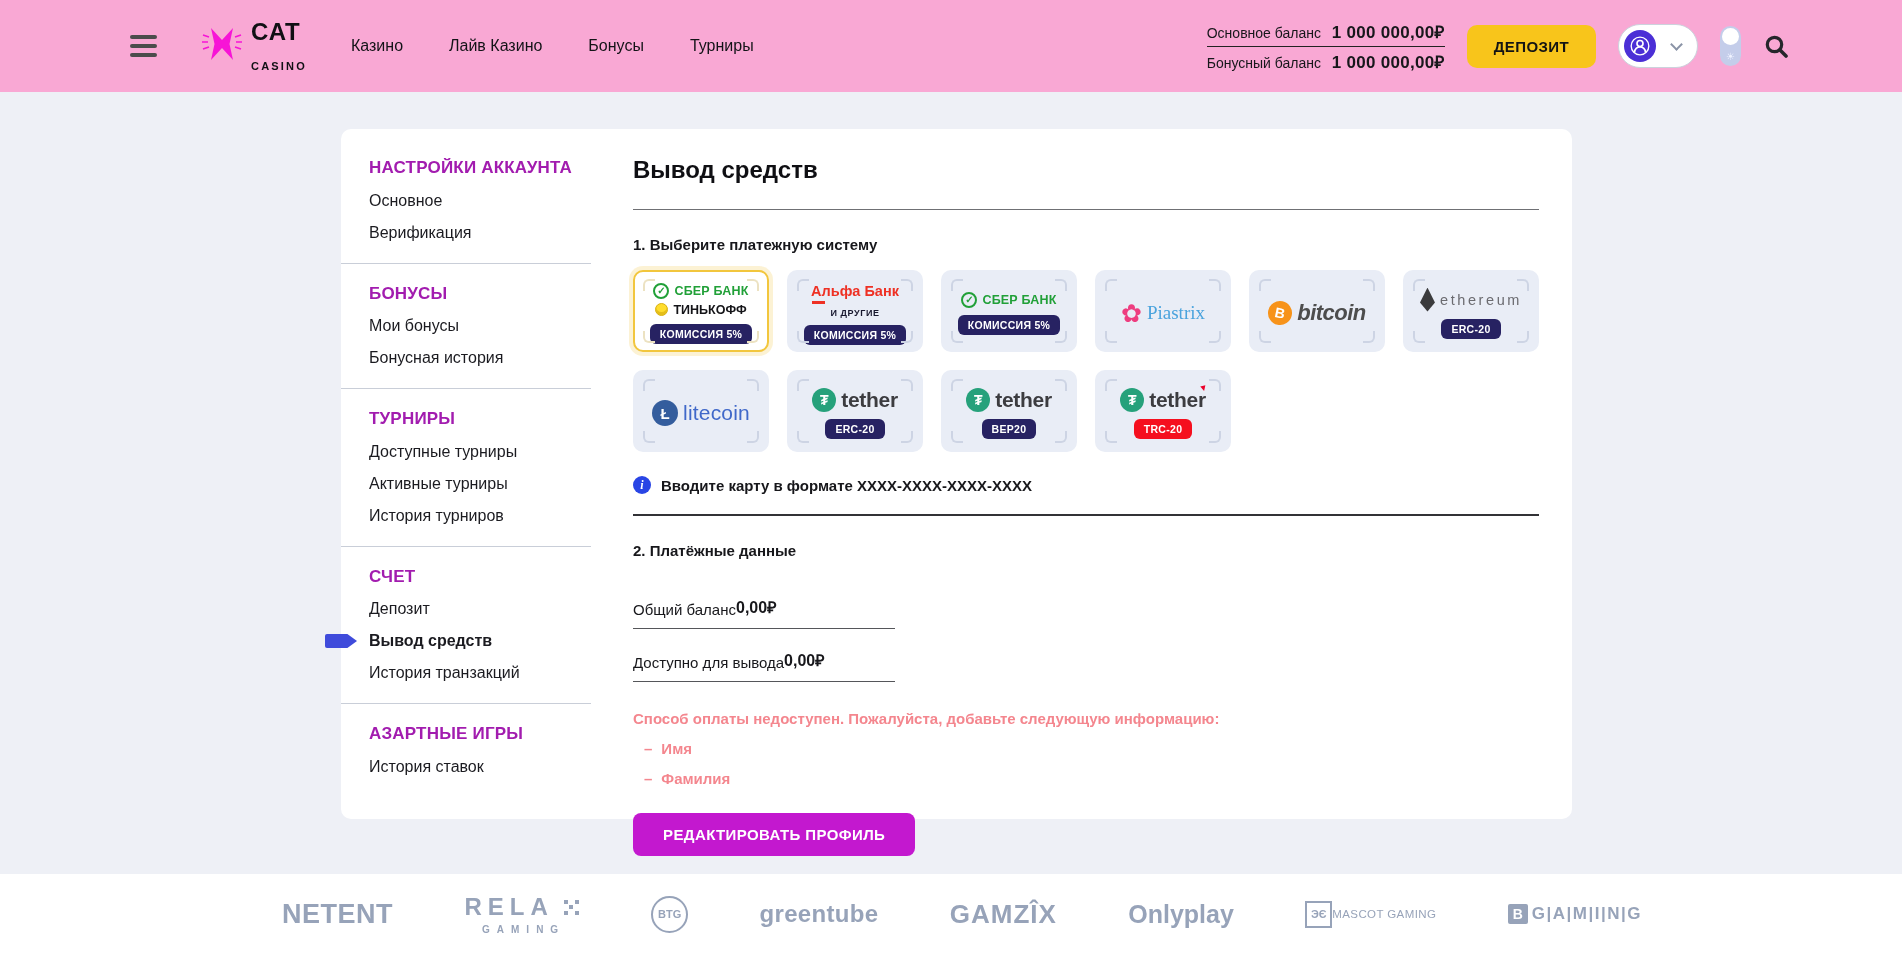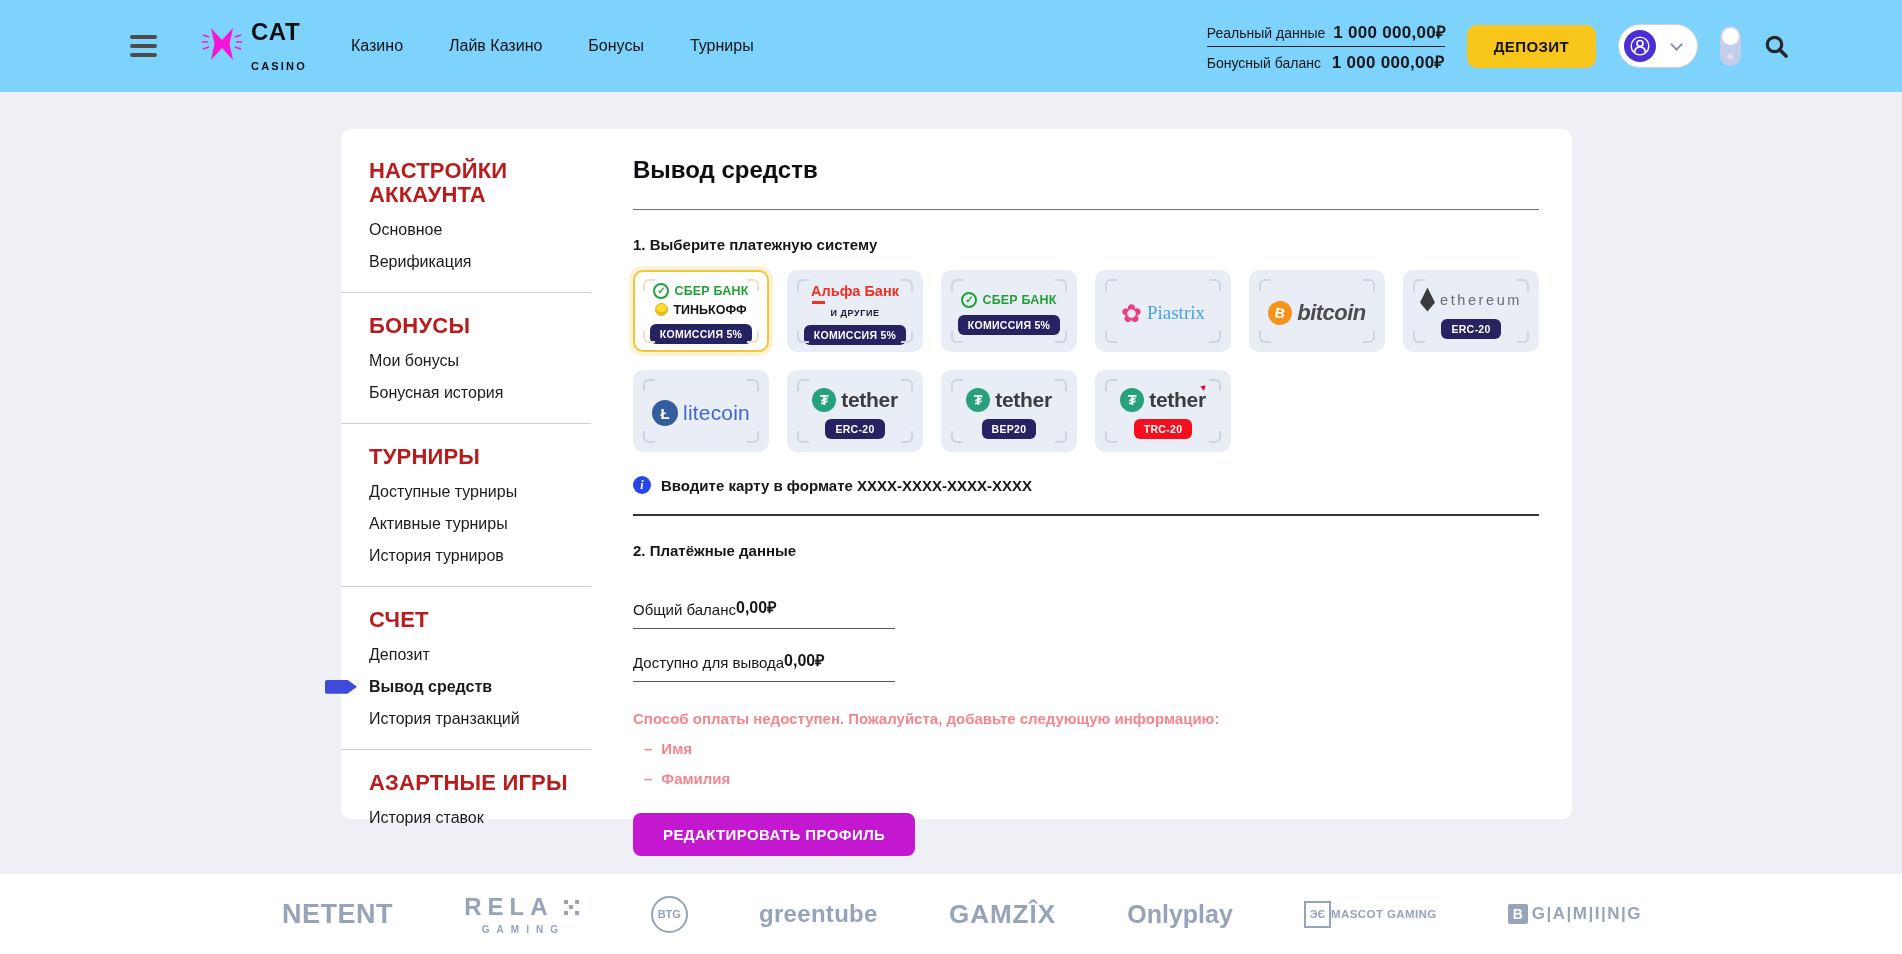--- a/index.html
+++ b/index.html
@@ -1,20 +1,20 @@
 <!DOCTYPE html>
 <html style="--accent-yellow: #F8C51B; --magenta: #C318CF; --brand-magenta: #F714D6; --badge-navy: #272262; --badge-red: #F50F1E; --arrow-blue: #3F4BDB; --error-pink: #F4868E; --sber-green: #21A038; --alfa-red: #EE3124; --bitcoin-orange: #F7931A; --litecoin-blue: #345D9D; --tether-green: #26A17B; --piastrix-pink: #EE3D7F; --piastrix-blue: #4AA3DD; --footer-gray: #97A3B9; --page-bg: #EEF0F6; --tile-bg: #E9EDF6; --selected-border: #F2C63D; --info-blue: #2945E5; --avatar-purple: #4B2FD6;"><head>
 <meta charset="utf-8">
 <style>
   * { box-sizing: border-box; margin: 0; padding: 0; }
   html,body { width:1902px; height:954px; overflow:hidden; }
   body { font-family:"Liberation Sans", sans-serif; background:var(--page-bg,#EEF0F6); color:#17171b; }
 
   
-  .header { height:92px; background:#7dd3fc; display:flex; align-items:center; justify-content:space-between; padding:0 112px 0 130px; }
+  .header { height:92px; background:#f9a8d4; display:flex; align-items:center; justify-content:space-between; padding:0 112px 0 130px; }
   .h-left { display:flex; align-items:center; gap:44px; }
   .burger { display:flex; flex-direction:column; gap:5px; cursor:pointer; padding:4px 0; }
   .burger i { display:block; width:27px; height:4px; border-radius:2px; background:#4c4c4c; }
   .logo { display:flex; align-items:center; gap:8px; cursor:pointer; }
   .logo-text { display:flex; flex-direction:column; line-height:1; }
   .logo-title { font-size:24px; font-weight:900; letter-spacing:.5px; color:#101014; }
   .logo-sub { font-size:11px; font-weight:800; letter-spacing:2.2px; color:#101014; margin-top:17px; }
   .nav { display:flex; align-items:center; gap:46px; }
   .nav-item { font-size:16px; font-weight:500; color:#131317; cursor:pointer; white-space:nowrap; }
 
@@ -31,21 +31,21 @@
   .toggle { width:21px; height:40px; border-radius:12px; background:#c4cdea; position:relative; cursor:pointer; }
   .knob { position:absolute; top:2px; left:2px; width:17px; height:17px; border-radius:50%; background:#fff; }
   .sun { position:absolute; bottom:4px; left:0; right:0; text-align:center; font-size:10px; color:#f0f3ff; }
   .search-btn { background:none; border:none; cursor:pointer; display:flex; padding:0; }
 
   
   .card { width:1231px; height:690px; margin:37px 0 0 341px; background:#fff; border-radius:10px; display:flex; }
 
   
   .sidebar { width:250px; padding:30px 0 0 28px; position:relative; flex-shrink:0; }
-  .side-title { font-size:22px; font-weight:800; line-height:1.09; letter-spacing:.2px; margin-bottom:10px; color:#b91c1c; }
+  .side-title { font-size:17px; font-weight:800; line-height:1.09; letter-spacing:.2px; margin-bottom:10px; color:#a21caf; }
   .side-item { font-size:16px; color:#1b1b20; margin-top:13px; line-height:19px; cursor:pointer; position:relative; width:fit-content; }
   .side-item.active { font-weight:800; }
   .active-arrow { position:absolute; left:-44px; top:3px; width:32px; height:14px; background:var(--arrow-blue,#3F4BDB); clip-path:polygon(0 0,70% 0,100% 50%,70% 100%,0 100%); border-radius:2px; }
   .side-divider { border:none; border-top:1px solid #c9ced8; margin:21px 0 21px -28px; width:250px; }
 
   
   .content { flex:1; padding:27px 36px 0 42px; position:relative; }
   .content-title { font-size:24px; font-weight:800; color:#0f0f13; }
   .title-divider { border:none; border-top:1px solid #6f7074; margin-top:25px; }
   .step-label { font-size:15px; font-weight:700; margin:26px 0 17px; }
@@ -112,21 +112,21 @@
       radial-gradient(circle 2.3px, var(--footer-gray,#97A3B9) 97%, transparent);
       background-size:6px 6px; background-repeat:no-repeat;
       background-position:0 0, 11px 0, 5.5px 5.5px, 0 11px, 11px 11px; }
   .relax-sub { font-size:10px; font-weight:600; letter-spacing:7px; margin-top:3px; text-indent:3px; }
   .p-btg { width:37px; height:37px; border:2.5px solid var(--footer-gray,#97A3B9); border-radius:50%; display:flex; align-items:center; justify-content:center; font-size:11px; font-weight:800; }
   .p-greentube { font-size:24px; font-weight:700; letter-spacing:.3px; }
   .p-gamzix { font-size:26px; font-weight:800; letter-spacing:1px; }
   .p-onlyplay { font-size:25px; font-weight:800; }
   .p-mascot { display:flex; align-items:center; }
   .mascot-box { width:27px; height:27px; border:2px solid var(--footer-gray,#97A3B9); display:flex; align-items:center; justify-content:center; font-size:11px; font-weight:700; }
-  .mascot-text { font-size:11.5px; font-weight:700; letter-spacing:.4px; }
+  .mascot-text { font-size:11.5px; font-weight:400; letter-spacing:.4px; }
   .p-bgaming { display:flex; align-items:center; gap:4px; }
   .bg-box { width:20px; height:20px; background:var(--footer-gray,#97A3B9); color:#fff; border-radius:2px; display:flex; align-items:center; justify-content:center; font-size:14px; font-weight:800; }
   .bg-rest { font-size:17px; font-weight:600; letter-spacing:1.5px; }
 </style>
 </head>
 <body>
 
 <div class="header">
   <div class="h-left">
     <div class="burger">
@@ -149,21 +149,21 @@
     <div class="nav">
       <span class="nav-item">Казино</span>
       <span class="nav-item">Лайв Казино</span>
       <span class="nav-item">Бонусы</span>
       <span class="nav-item">Турниры</span>
     </div>
   </div>
   <div class="h-right">
     <div class="balances">
       <div class="bal-row">
-        <span class="bal-label">Реальный данные</span>
+        <span class="bal-label">Основное баланс</span>
         <span class="bal-value">1 000 000,00₽</span>
       </div>
       <div class="bal-sep"></div>
       <div class="bal-row">
         <span class="bal-label">Бонусный баланс</span>
         <span class="bal-value">1 000 000,00₽</span>
       </div>
     </div>
     <button class="deposit-btn">ДЕПОЗИТ</button>
     <div class="avatar-pill">

